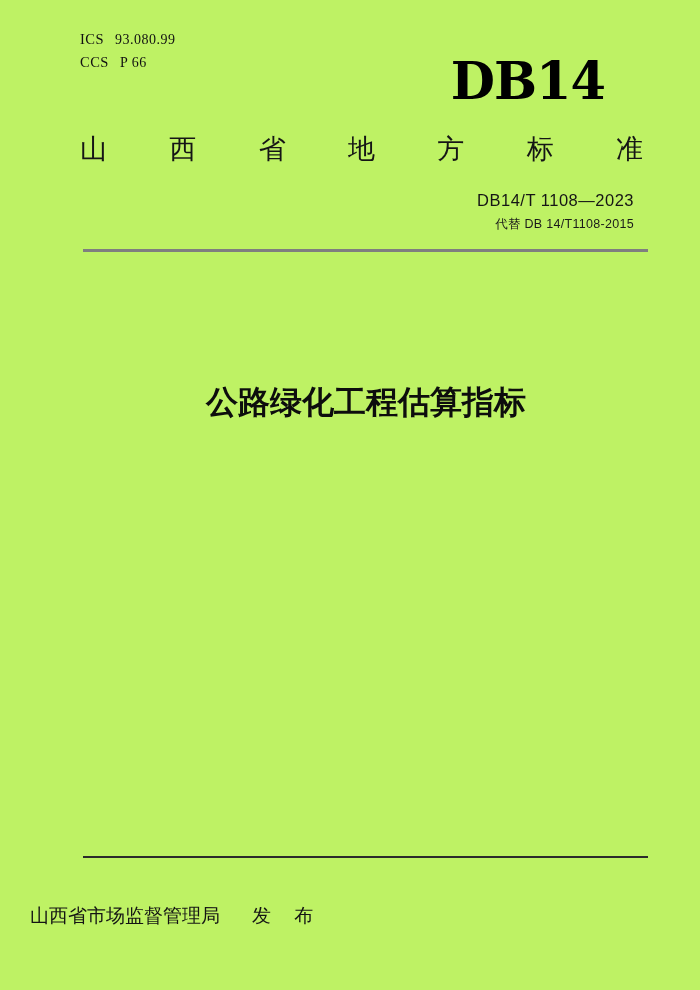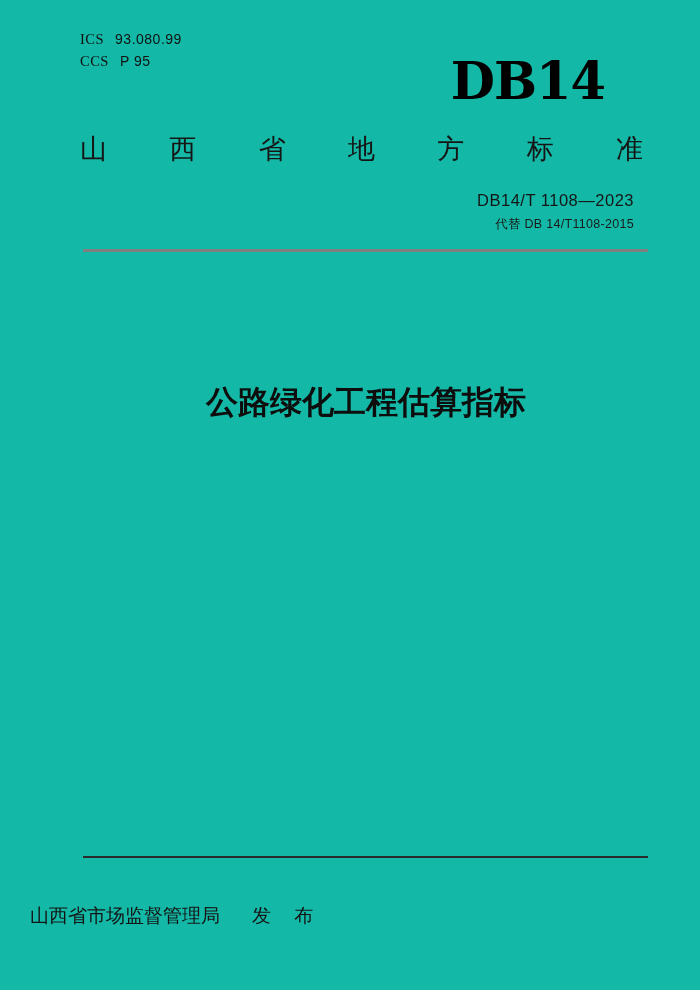--- a/index.html
+++ b/index.html
@@ -3,37 +3,37 @@
 <meta charset="utf-8">
 <style>
   * { margin: 0; padding: 0; box-sizing: border-box; }
   html, body { background: #e8e8e8; }
   body { font-family: "Liberation Sans", sans-serif; }
   .page {
     position: relative;
     width: 700px;
     height: 990px;
     margin: 0 auto;
-    background: #14b8a6;
+    background: #bef264;
     color: #111111;
     overflow: hidden;
   }
 
   
   .ics-block {
     position: absolute;
     left: 80px;
     top: 28px;
     font-family: "Liberation Serif", serif;
     font-size: 14.5px;
     line-height: 22px;
     letter-spacing: 0.5px;
   }
   .ics-row { display: flex; gap: 11px; align-items: baseline; }
-  .ics-row .code { font-family: Liberation Sans, sans-serif; font-size: 14px; letter-spacing: 0.5px; }
+  .ics-row .code { font-family: Liberation Serif, serif; font-size: 14px; letter-spacing: 0.5px; }
 
   
   .db-logo {
     position: absolute;
     top: 54px;
     right: 95px;
     font-family: "DejaVu Serif", serif;
     font-weight: bold;
     font-size: 51px;
     line-height: 1;
@@ -139,21 +139,21 @@
 
 <div class="page">
 
   <div class="ics-block">
     <div class="ics-row">
       <span>ICS</span>
       <span class="code">93.080.99</span>
     </div>
     <div class="ics-row">
       <span>CCS</span>
-      <span class="code">P 95</span>
+      <span class="code">P 66</span>
     </div>
   </div>
 
   <div class="db-logo">DB14</div>
 
   <div class="std-name">
     <span>山</span>
     <span>西</span>
     <span>省</span>
     <span>地</span>

